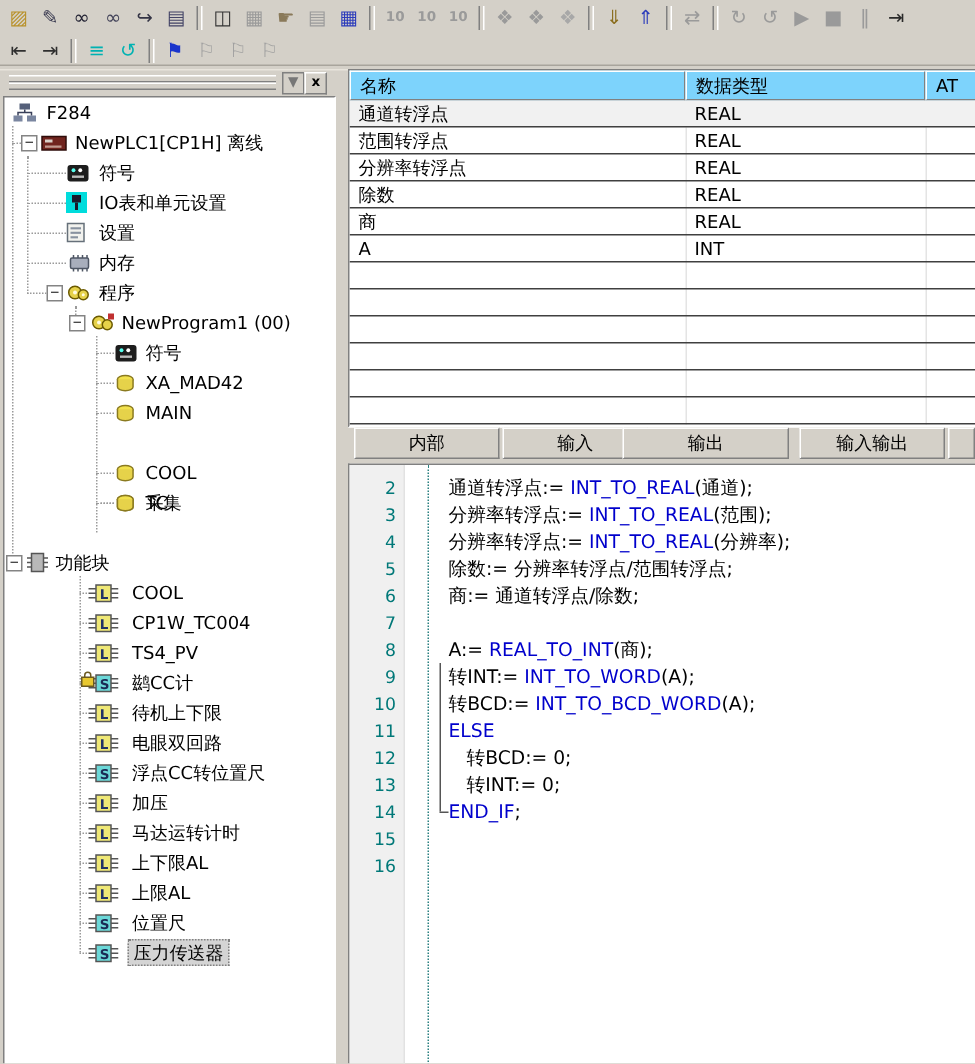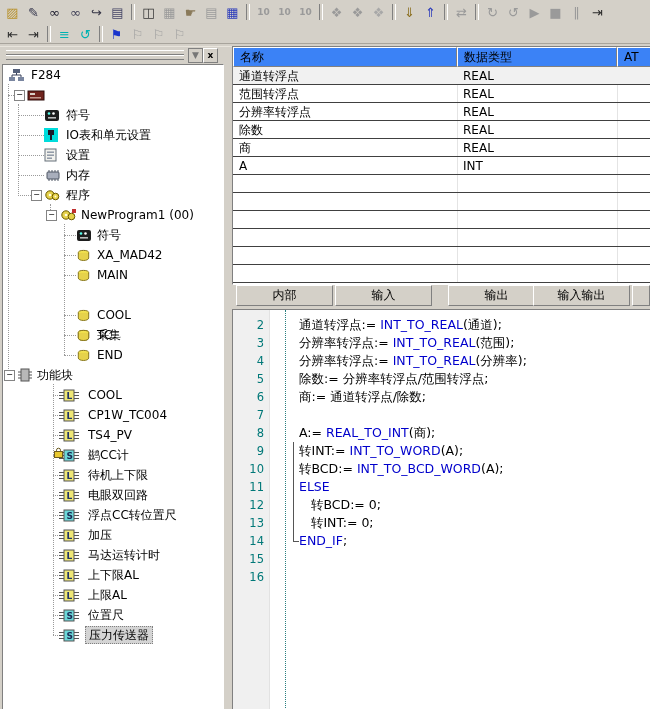--- a/index.html
+++ b/index.html
@@ -25,21 +25,21 @@
   .tree-label{position:absolute;top:2px;height:16px;line-height:16px;padding:0 3px;white-space:nowrap;}
   .tree-label.sel{background:#d4d4d4;border:1px dotted #808080;top:1px;}
   .expand-box{position:absolute;top:5px;width:9px;height:9px;background:#fff;border:1px solid #848484;
     font-size:8px;line-height:7px;text-align:center;color:#000;}
   .tree-ico{position:absolute;top:3px;height:14px;display:flex;align-items:center;}
   .lock-ov{position:absolute;top:-1px;left:-5px;}
   .tline{position:absolute;width:1px;border-left:1px dotted #9a9a9a;}
   .stub{position:absolute;height:1px;border-top:1px dotted #9a9a9a;}
   
   #vt-panel{position:absolute;left:232px;top:46px;width:418px;height:237px;background:#ffffff;overflow:hidden;}
-  .vt-head{position:absolute;top:0;height:20px;background:#3b82f6;border:1px solid;
+  .vt-head{position:absolute;top:0;height:20px;background:#7dd3fc;border:1px solid;
     border-color:#ffffff #808080 #808080 #ffffff;box-sizing:border-box;line-height:18px;padding-left:6px;}
   .vt-row{position:absolute;left:0;width:100%;height:18px;line-height:18px;border-bottom:1px solid #404040;box-sizing:border-box;}
   .vt-cell{position:absolute;top:0;height:18px;padding-left:6px;white-space:nowrap;overflow:hidden;}
   .vt-grid{position:absolute;width:1px;background:#e4e4e4;}
   
   .vtab{position:absolute;top:285px;height:21px;background:#d4d0c8;border:1px solid;
     border-color:#ffffff #808080 #808080 #ffffff;box-sizing:border-box;display:flex;align-items:center;justify-content:center;}
   
   #editor-panel{position:absolute;left:232px;top:309px;width:418px;height:400px;background:#ffffff;overflow:hidden;}
   .gutter{position:absolute;left:0;top:0;width:36px;height:100%;background:#f0f0f0;border-right:1px solid #e2e2e2;}
@@ -132,20 +132,21 @@
       <div class="tree-row" style="top: 20px;">
         <span class="stub" style="left: 5px; width: 6px; top: 10px;"></span>
         <span class="expand-box" style="left: 11px;">−</span>
         <span class="tree-ico" style="left: 24px;">
           <svg width="18" height="13">
             <rect x="1" y="2" width="16" height="9" fill="#70241e" stroke="#2e0c0a"></rect>
             <rect x="3" y="4" width="5" height="2" fill="#d8d0c8"></rect>
             <rect x="3" y="8" width="11" height="1.5" fill="#c09a90"></rect>
           </svg>
         </span>
+        <span class="tree-label" style="left: 44px;">NewPLC1[CP1H] 离线</span>
       </div>
       <div class="tree-row" style="top: 40px;">
         <span class="stub" style="left: 15px; width: 26px; top: 10px;"></span>
         <span class="tree-ico" style="left: 41px;">
           <svg width="16" height="13">
             <rect x="1" y="1" width="14" height="11" rx="2" fill="#1d1d1d"></rect>
             <circle cx="5" cy="4.5" r="1.3" fill="#5fe"></circle>
             <circle cx="9.5" cy="4.5" r="1.3" fill="#fff"></circle>
             <rect x="4" y="8" width="8" height="1.6" fill="#bbb"></rect>
           </svg>
@@ -264,30 +265,20 @@
       </div>
       <div class="tree-row" style="top: 260px;">
         <span class="stub" style="left: 61px; width: 12px; top: 10px;"></span>
         <span class="tree-ico" style="left: 73px;">
           <svg width="15" height="13">
             <ellipse cx="7.5" cy="3.8" rx="5.2" ry="2.4" fill="#f2e24e" stroke="#8a7a20"></ellipse>
             <path d="M2.3 3.8v5.2c0 1.4 2.3 2.5 5.2 2.5s5.2-1.1 5.2-2.5V3.8" fill="#e6d24a" stroke="#8a7a20"></path>
           </svg>
         </span>
         <span class="tree-label" style="left: 91px;">采集</span>
-      </div>
-      <div class="tree-row" style="top: 280px;">
-        <span class="stub" style="left: 61px; width: 12px; top: 10px;"></span>
-        <span class="tree-ico" style="left: 73px;">
-          <svg width="15" height="13">
-            <ellipse cx="7.5" cy="3.8" rx="5.2" ry="2.4" fill="#f2e24e" stroke="#8a7a20"></ellipse>
-            <path d="M2.3 3.8v5.2c0 1.4 2.3 2.5 5.2 2.5s5.2-1.1 5.2-2.5V3.8" fill="#e6d24a" stroke="#8a7a20"></path>
-          </svg>
-        </span>
-        <span class="tree-label" style="left: 91px;">END</span>
       </div>
       <div class="tree-row" style="top: 300px;">
         <span class="expand-box" style="left: 1px;">−</span>
         <span class="tree-ico" style="left: 14px;">
           <svg width="15" height="14">
             <rect x="4" y="1" width="8" height="12" fill="#b8b8b8" stroke="#555"></rect>
             <path d="M1 4h3M1 7h3M1 10h3M12 4h3M12 7h3M12 10h3" stroke="#555"></path>
           </svg>
         </span>
         <span class="tree-label" style="left: 31px;">功能块</span>
@@ -519,15 +510,15 @@
       <div class="eline ecode" style="top: 222px;"><span class="kw">END_IF</span><span>;</span></div>
       <div class="eline enum" style="top: 240px;">15</div>
       <div class="eline ecode" style="top: 240px;"></div>
       <div class="eline enum" style="top: 258px;">16</div>
       <div class="eline ecode" style="top: 258px;"></div>
       <div class="block-guide" style="left: 60px; top: 132px; height: 99px;"></div>
       <div class="block-foot" style="left: 60px; top: 231px; width: 6px;"></div>
     </div>
 <div class="vtab" style="left: 335px; width: 97px;">输入</div>
     <div class="vtab" style="left: 236px; width: 97px;">内部</div>
-    <div class="vtab" style="left: 448px; width: 97px;">输出</div>
+    <div class="vtab" style="left: 415px; width: 111px;">输出</div>
     <div class="vtab" style="left: 533px; width: 97px;">输入输出</div>
   </div>
 
 </body></html>

